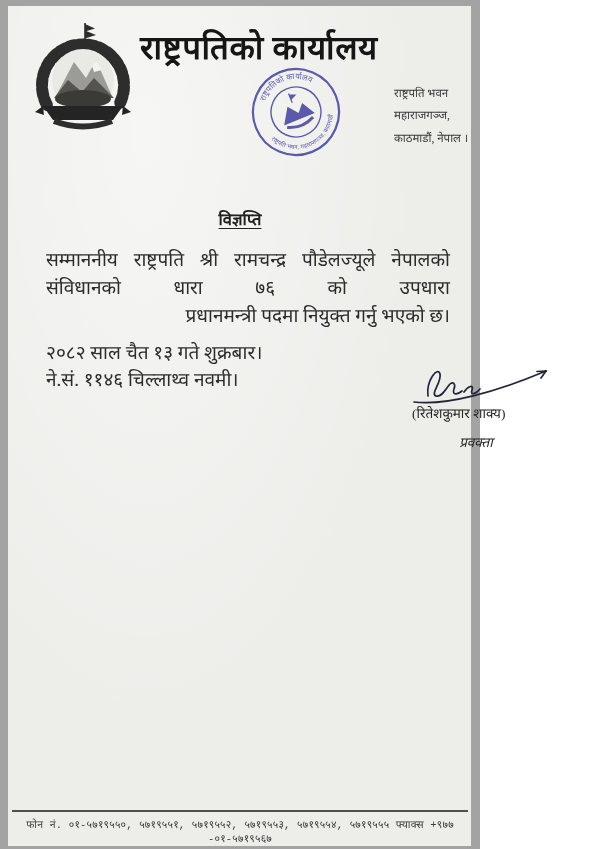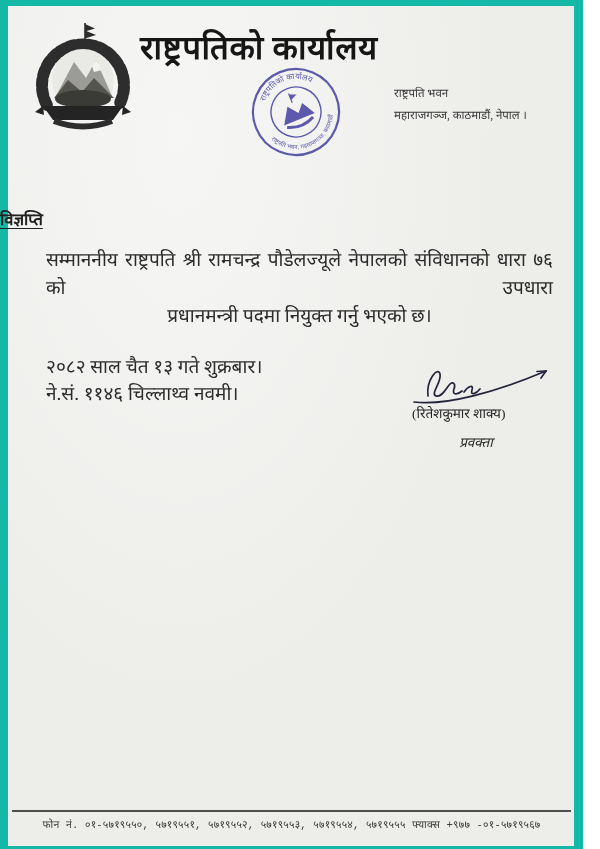--- a/index.html
+++ b/index.html
@@ -2,52 +2,52 @@
 <html><head>
 <meta charset="utf-8">
 <style>
   html,body{margin:0;padding:0;}
   body{
     width:600px;height:849px;
     background:#ffffff;
     font-family:"Liberation Serif","DejaVu Serif",serif;
     overflow:hidden;
   }
-  .page{position:relative;width:583px;height:849px;background:#14b8a6;}
+  .page{position:relative;width:480px;height:849px;background:#a3a3a3;}
   .paper{
     position:absolute;left:8px;top:6px;right:9px;bottom:3px;
     background:
       radial-gradient(ellipse at 30% 15%, rgba(255,255,255,.5), rgba(255,255,255,0) 60%),
       #edeeea;
   }
   
   .emblem{position:absolute;left:30px;top:20px;width:106px;height:112px;}
   .office-title{
     position:absolute;left:140px;top:24px;width:330px;
     font-size:33px;font-weight:600;color:#161616;letter-spacing:.5px;
     white-space:nowrap;
   }
   .stamp{position:absolute;left:248px;top:64px;width:96px;height:96px;opacity:.85;}
   .address{
     position:absolute;left:394px;top:82px;
     font-size:11.5px;line-height:1.95;color:#3a3a3a;font-family:Liberation Serif, serif;
   }
   
   .notice-heading{
-    position:absolute;left:0;top:207px;width:100%;text-align:left;
+    position:absolute;left:0;top:207px;width:100%;text-align:center;
     font-size:16.5px;font-weight:700;color:#222;
     text-decoration:underline;text-underline-offset:3px;
   }
   .content{
     position:absolute;left:46px;right:30px;top:246px;
     font-size:19px;color:#2b2b2b;
   }
   .jline{line-height:28px;text-align:justify;text-align-last:justify;}
-  .lline{line-height:28px;text-align:center;}
-  .date-block{margin-top:23px;}
+  .lline{line-height:28px;text-align:right;}
+  .date-block{margin-top:9px;}
   .date-line{line-height:27px;}
   
   .sig-svg{position:absolute;left:406px;top:358px;width:152px;height:52px;}
   .sig-name{
     position:absolute;left:412px;top:404px;width:168px;text-align:left;
     font-size:13.5px;color:#242424;
   }
   .sig-role{
     position:absolute;left:392px;top:433px;width:168px;text-align:center;
     font-size:13.5px;color:#242424;font-style:italic;

